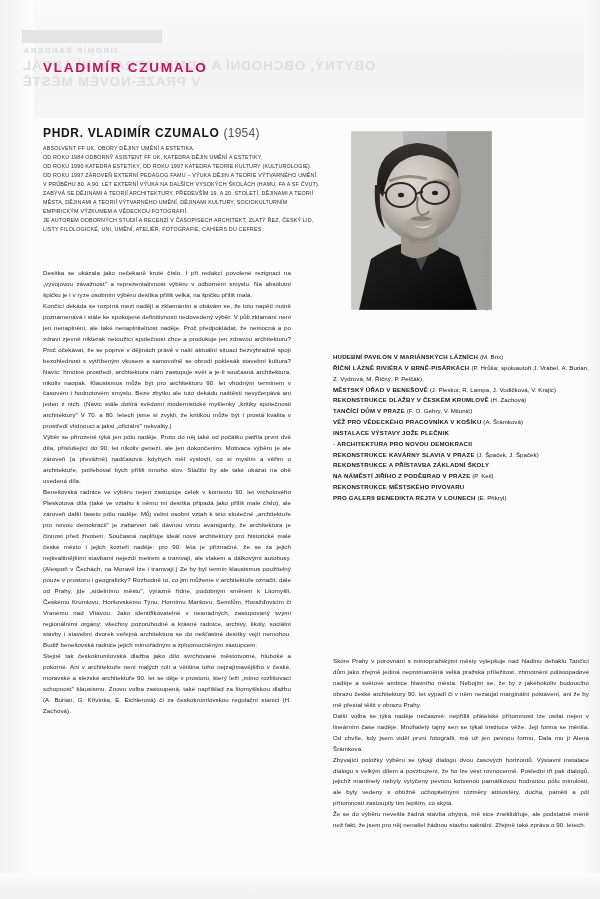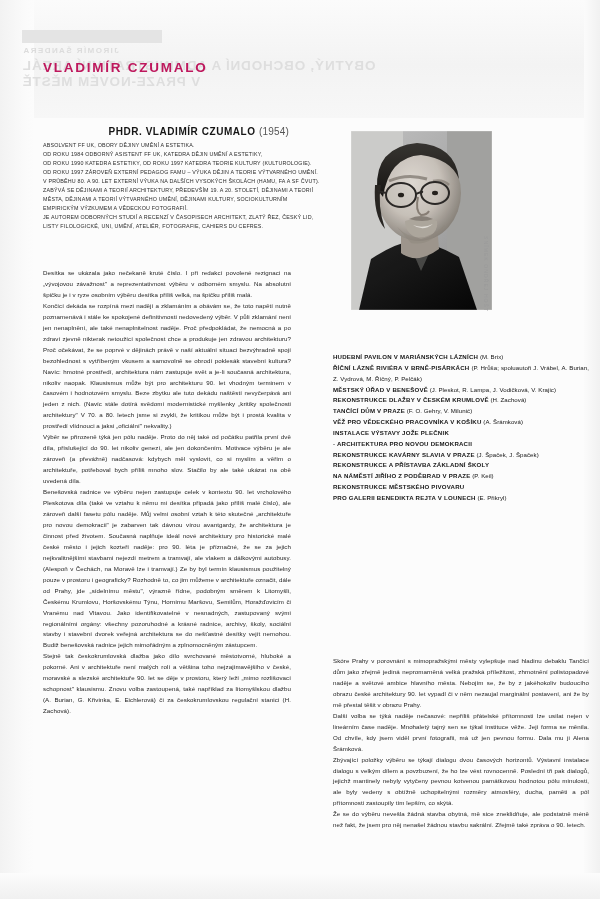--- a/index.html
+++ b/index.html
@@ -89,26 +89,25 @@
   }
 
   
   .bio {
     position: absolute;
     left: 43px;
     top: 126px;
     width: 246px;
   }
   .bio-name {
-    font-size: 10px;
+    font-size: 12px;
     font-weight: bold;
     letter-spacing: 0.055em;
     color: #151515;
     margin-bottom: 4px;
-    text-align: right;
   }
   .bio-name .year {
     font-weight: normal;
     letter-spacing: 0.02em;
     color: #555;
   }
   .bio-line {
     font-size: 5.35px;
     line-height: 1.68;
     letter-spacing: 0.035em;

